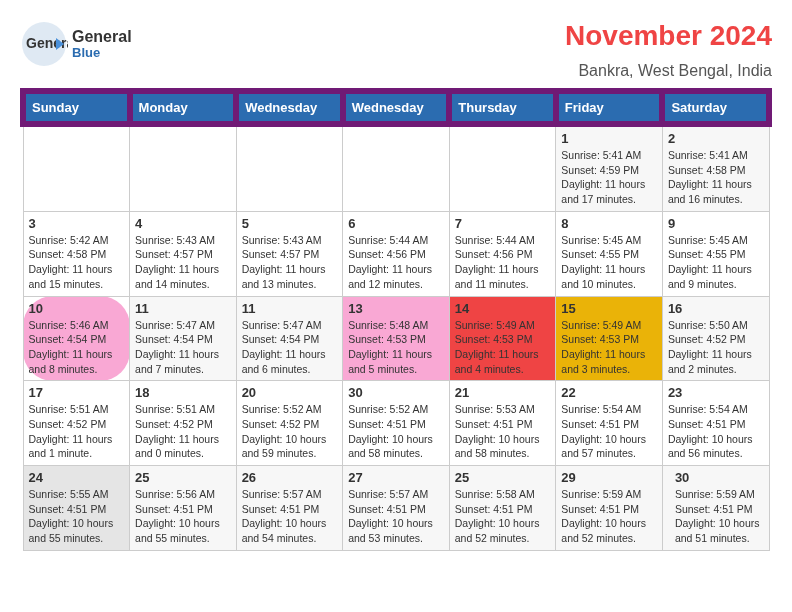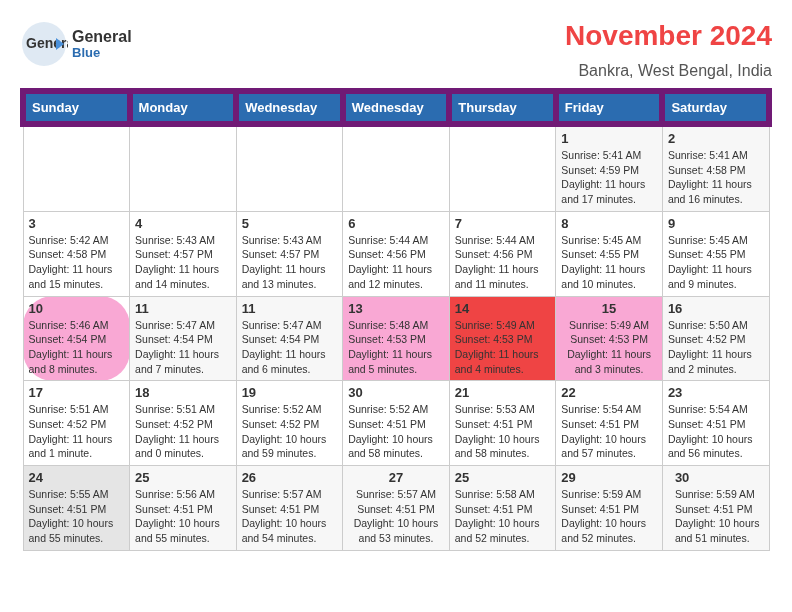--- a/index.html
+++ b/index.html
@@ -115,40 +115,40 @@
             <div class="day-info">Sunrise: 5:47 AM<br>Sunset: 4:54 PM<br>Daylight: 11 hours<br>and 6 minutes.</div>
           </td>
           <td style="background: #f9a8d4;">
             <span class="day-num">13</span>
             <div class="day-info">Sunrise: 5:48 AM<br>Sunset: 4:53 PM<br>Daylight: 11 hours<br>and 5 minutes.</div>
           </td>
           <td style="background: #ef4444;">
             <span class="day-num">14</span>
             <div class="day-info">Sunrise: 5:49 AM<br>Sunset: 4:53 PM<br>Daylight: 11 hours<br>and 4 minutes.</div>
           </td>
-          <td style="background: #f9a8d4; text-align: center;">
+          <td style="background: #eab308;">
             <span class="day-num">15</span>
             <div class="day-info">Sunrise: 5:49 AM<br>Sunset: 4:53 PM<br>Daylight: 11 hours<br>and 3 minutes.</div>
           </td>
           <td style="background: rgb(247, 247, 247);">
             <span class="day-num">16</span>
             <div class="day-info">Sunrise: 5:50 AM<br>Sunset: 4:52 PM<br>Daylight: 11 hours<br>and 2 minutes.</div>
           </td>
         </tr>
         <tr>
           <td>
             <span class="day-num">17</span>
             <div class="day-info">Sunrise: 5:51 AM<br>Sunset: 4:52 PM<br>Daylight: 11 hours<br>and 1 minute.</div>
           </td>
           <td>
             <span class="day-num">18</span>
             <div class="day-info">Sunrise: 5:51 AM<br>Sunset: 4:52 PM<br>Daylight: 11 hours<br>and 0 minutes.</div>
           </td>
           <td>
-            <span class="day-num">19</span>
+            <span class="day-num">20</span>
             <div class="day-info">Sunrise: 5:52 AM<br>Sunset: 4:52 PM<br>Daylight: 10 hours<br>and 59 minutes.</div>
           </td>
           <td>
             <span class="day-num">30</span>
             <div class="day-info">Sunrise: 5:52 AM<br>Sunset: 4:51 PM<br>Daylight: 10 hours<br>and 58 minutes.</div>
           </td>
           <td>
             <span class="day-num">21</span>
             <div class="day-info">Sunrise: 5:53 AM<br>Sunset: 4:51 PM<br>Daylight: 10 hours<br>and 58 minutes.</div>
           </td>
@@ -167,21 +167,21 @@
             <div class="day-info">Sunrise: 5:55 AM<br>Sunset: 4:51 PM<br>Daylight: 10 hours<br>and 55 minutes.</div>
           </td>
           <td style="background: rgb(247, 247, 247);">
             <span class="day-num">25</span>
             <div class="day-info">Sunrise: 5:56 AM<br>Sunset: 4:51 PM<br>Daylight: 10 hours<br>and 55 minutes.</div>
           </td>
           <td style="background: rgb(247, 247, 247);">
             <span class="day-num">26</span>
             <div class="day-info">Sunrise: 5:57 AM<br>Sunset: 4:51 PM<br>Daylight: 10 hours<br>and 54 minutes.</div>
           </td>
-          <td style="background: rgb(247, 247, 247); text-align: center;">
+          <td style="background: rgb(247, 247, 247);">
             <span class="day-num">27</span>
             <div class="day-info">Sunrise: 5:57 AM<br>Sunset: 4:51 PM<br>Daylight: 10 hours<br>and 53 minutes.</div>
           </td>
           <td style="background: rgb(247, 247, 247);">
             <span class="day-num">25</span>
             <div class="day-info">Sunrise: 5:58 AM<br>Sunset: 4:51 PM<br>Daylight: 10 hours<br>and 52 minutes.</div>
           </td>
           <td style="background: rgb(247, 247, 247); margin-left: 28px;">
             <span class="day-num">29</span>
             <div class="day-info">Sunrise: 5:59 AM<br>Sunset: 4:51 PM<br>Daylight: 10 hours<br>and 52 minutes.</div>

